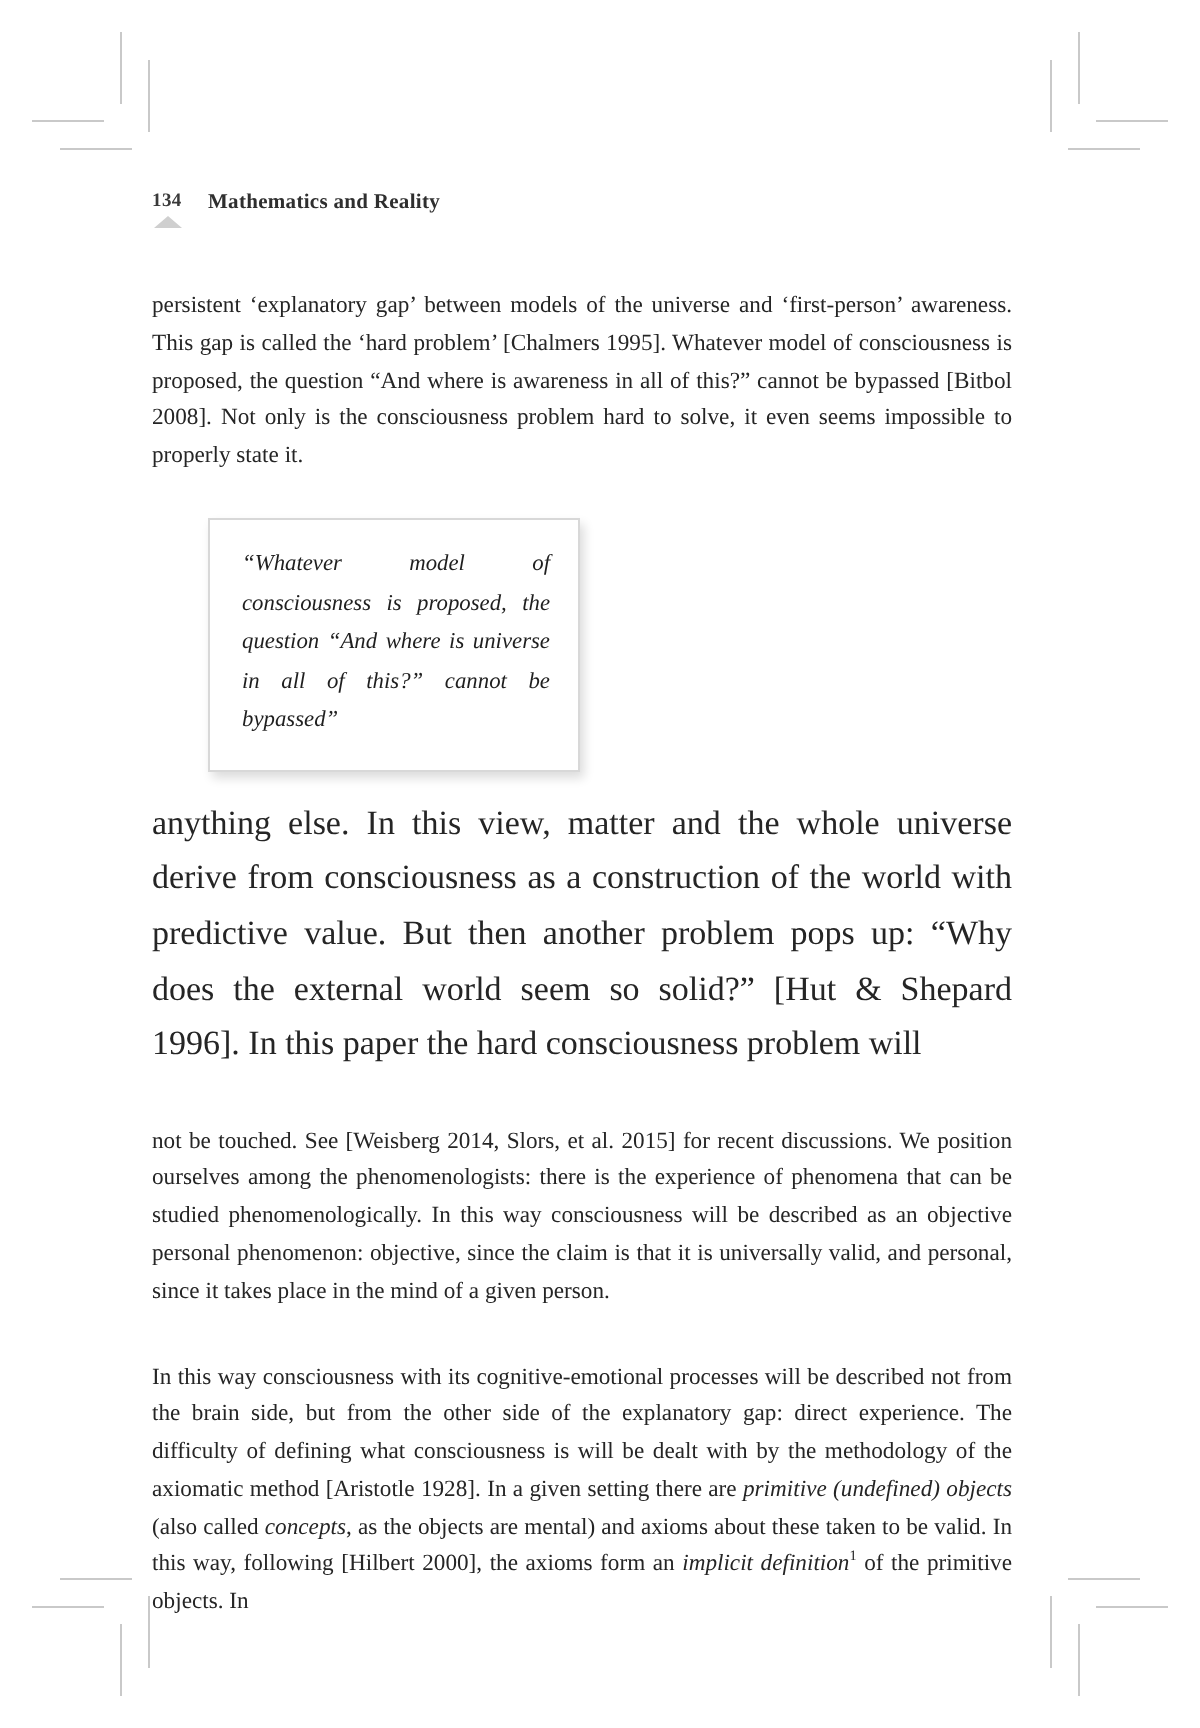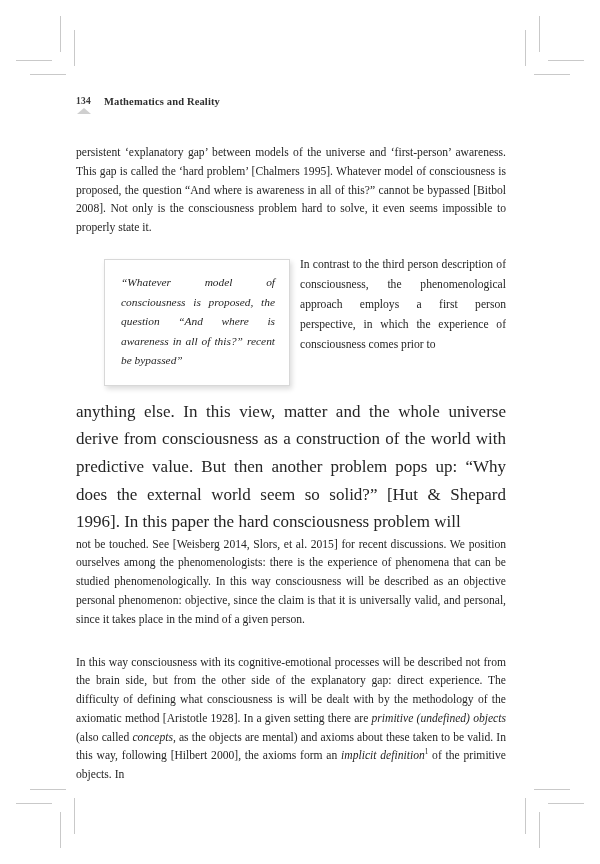--- a/index.html
+++ b/index.html
@@ -106,21 +106,21 @@
   
   .body-text {
     font-size: 11.6px;
     line-height: 1.62;
     text-align: justify;
     text-justify: inter-word;
     color: #252525;
     margin: 0 0 15px 0;
     hyphens: none;
   }
-  .gap-above { }
+  .gap-above { margin-top: 26px; }
   .gap-above-sm { margin-top: 24px; }
 
   
   .float-region {
     position: relative;
     overflow: hidden;
     margin-bottom: 0px;
   }
   .quote-box {
     float: left;
@@ -200,23 +200,22 @@
   <div class="running-head">
     <span class="folio">134</span>
     <span class="head-ornament"></span>
     <span class="head-title">Mathematics and Reality</span>
   </div>
 
   <p class="body-text">persistent ‘explanatory gap’ between models of the universe and ‘first-person’ awareness. This gap is called the ‘hard problem’ [Chalmers 1995]. Whatever model of consciousness is proposed, the question “And where is awareness in all of this?” cannot be bypassed [Bitbol 2008]. Not only is the consciousness problem hard to solve, it even seems impossible to properly state it.</p>
 
   <div class="float-region">
     <div class="quote-box">
-      <p class="quote-text">“Whatever model of consciousness is proposed, the question “And where is awareness in all of this?” recent be bypassed”</p>
+      <p class="quote-text">“Whatever model of consciousness is proposed, the question “And where is universe in all of this?” cannot be bypassed”</p>
     </div>
-    <p class="right-col">In contrast to the third person description of consciousness, the phenomenological approach employs a first person perspective, in which the experience of consciousness comes prior to</p>
   </div>
 
   <p class="after-float">anything else. In this view, matter and the whole universe derive from consciousness as a construction of the world with predictive value. But then another problem pops up: “Why does the external world seem so solid?” [Hut &amp; Shepard 1996]. In this paper the hard consciousness problem will</p>
 
   <p class="body-text gap-above">not be touched. See [Weisberg 2014, Slors, et al. 2015] for recent discussions. We position ourselves among the phenomenologists: there is the experience of phenomena that can be studied phenomenologically. In this way consciousness will be described as an objective personal phenomenon: objective, since the claim is that it is universally valid, and personal, since it takes place in the mind of a given person.</p>
 
   <p class="body-text gap-above-sm">
     <span>In this way consciousness with its cognitive-emotional processes will be described not from the brain side, but from the other side of the explanatory gap: direct experience. The difficulty of defining what consciousness is will be dealt with by the methodology of the axiomatic method [Aristotle 1928]. In a given setting there are </span><em>primitive (undefined) objects</em><span> (also called </span><em>concepts</em><span>, as the objects are mental) and axioms about these taken to be valid. In this way, following [Hilbert 2000], the axioms form an </span><em>implicit definition</em><sup>1</sup><span> of the primitive objects. In</span>
   </p>
 

